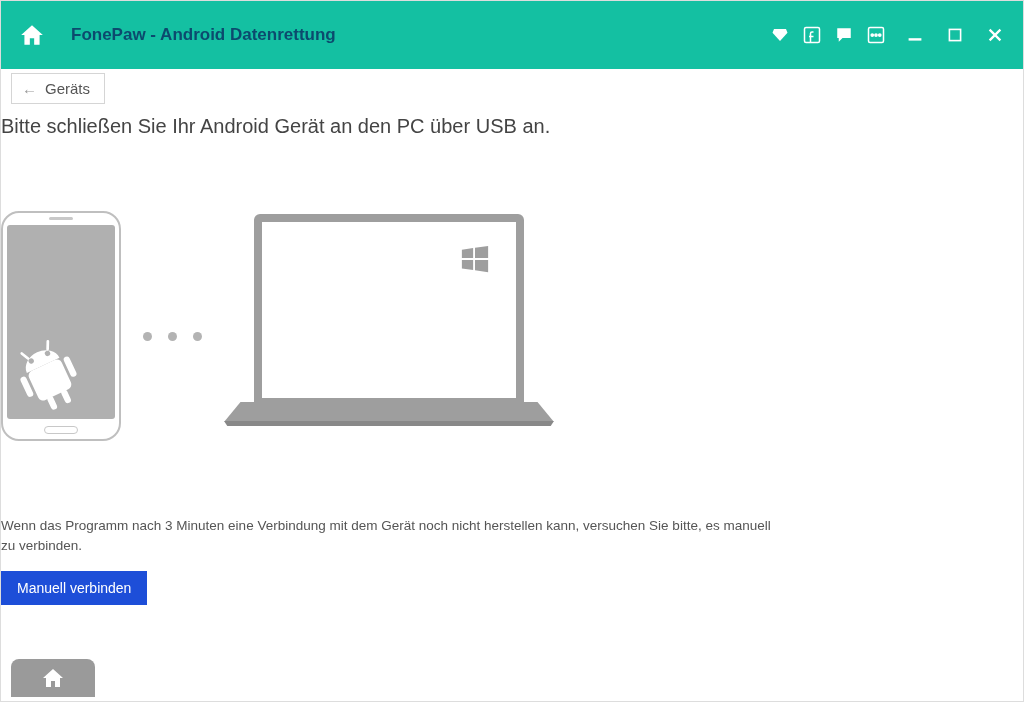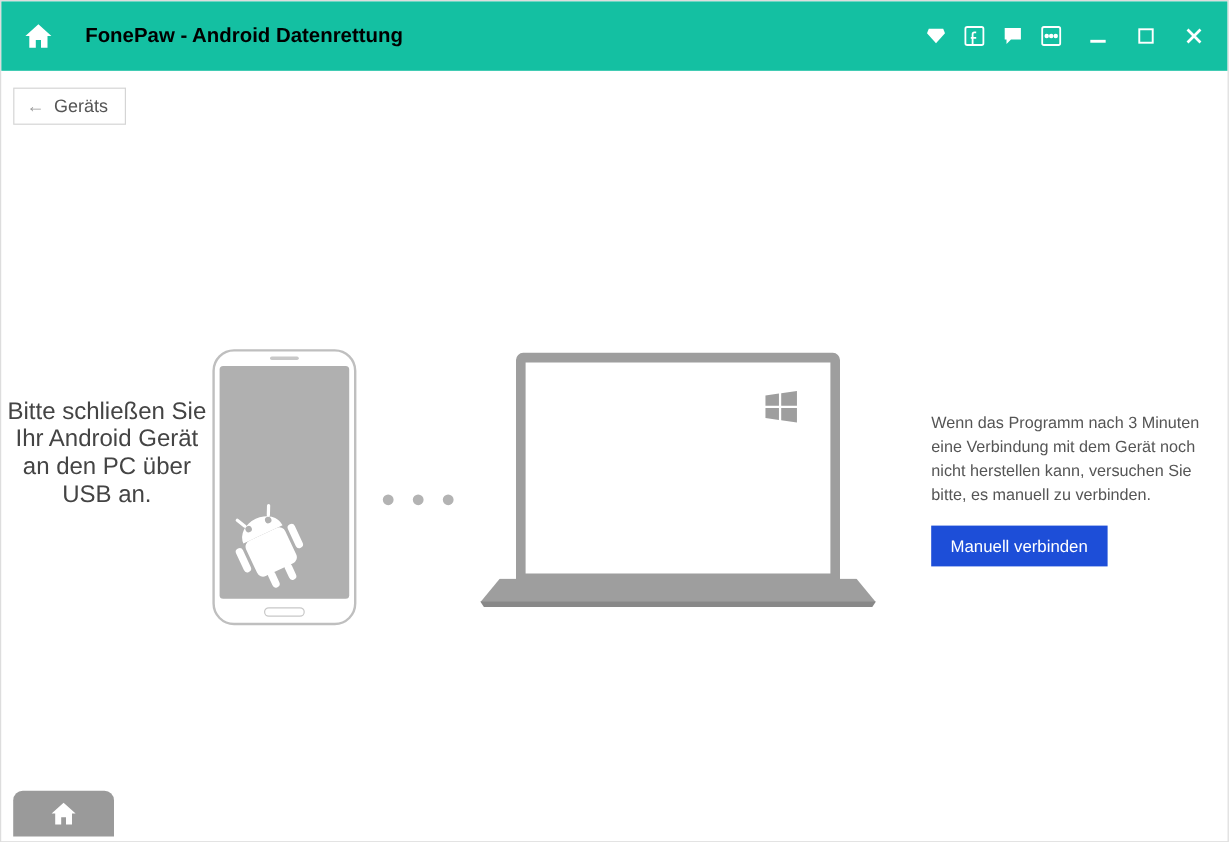--- a/index.html
+++ b/index.html
@@ -7,25 +7,25 @@
     width: 1024px;
     height: 702px;
     font-family: "Segoe UI", Arial, sans-serif;
     background: #fff;
     border: 1px solid #ddd;
     overflow: hidden;
     position: relative;
   }
   .titlebar {
     background: #14c0a2;
-    height: 58px;
+    height: 68px;
     display: flex;
     align-items: center;
     padding: 0 18px;
-    color: #000000;
+    color: #0c4a6e;
   }
   .titlebar .home-icon {
     width: 26px; height: 26px;
     margin-right: 26px;
     cursor: pointer;
   }
   .titlebar .app-title {
     font-size: 17px;
     font-weight: 600;
     flex: 1;
@@ -69,21 +69,22 @@
   .back-btn .arrow {
     color: #999;
   }
 
   .main {
     position: absolute;
     top: 100px;
     left: 0; right: 0;
     bottom: 60px;
     display: flex;
-    align-items: center;
+    flex-direction: column;
+    align-items: flex-start;
   }
   .heading {
     font-size: 20px;
     color: #444;
     margin-top: 14px;
     text-align: center;
     font-weight: 400;
   }
   .illustration {
     margin-top: 70px;
@@ -180,21 +181,20 @@
     width: 30px; height: 30px;
   }
 
   .info-block {
     width: 770px;
     margin-top: 72px;
     text-align: left;
     font-size: 13.5px;
     color: #555;
     line-height: 1.5;
-    margin-left: 46px;
   }
   .manual-btn {
     margin-top: 14px;
     background: #1d4ed8;
     color: #fff;
     border: none;
     padding: 9px 16px;
     font-size: 14px;
     cursor: pointer;
   }

